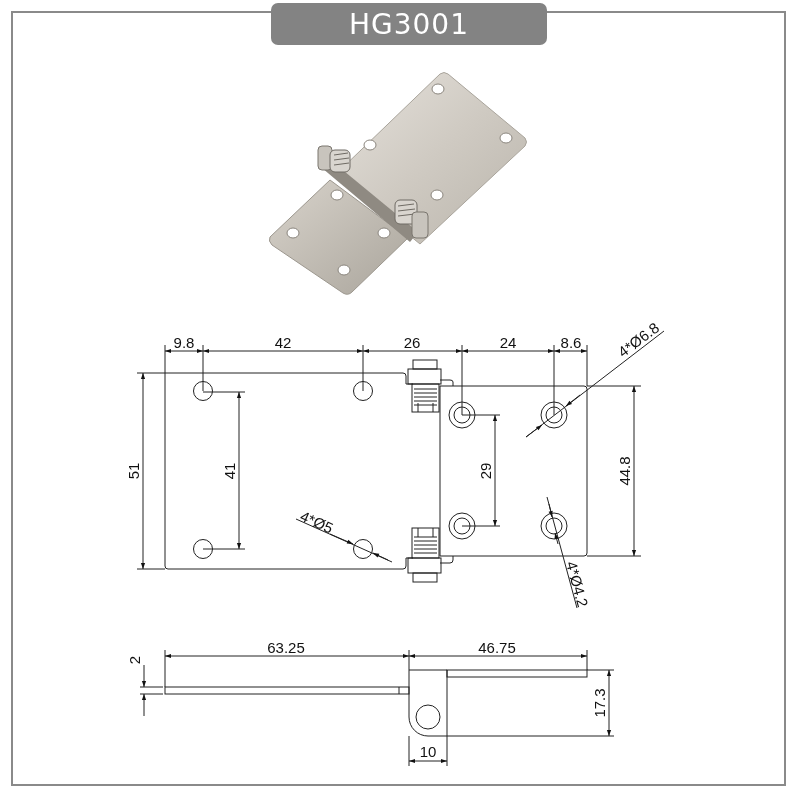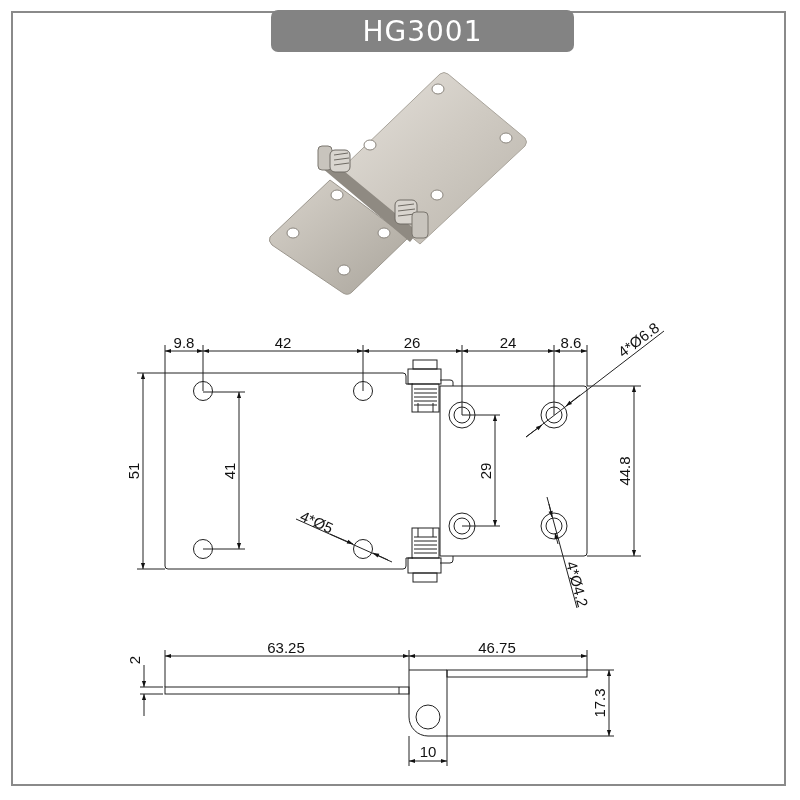--- a/index.html
+++ b/index.html
@@ -1,18 +1,18 @@
 <!DOCTYPE html>
 <html><head>
 <meta charset="utf-8">
 <style>
   html, body { margin: 0; padding: 0; background: #ffffff; }
   body { width: 800px; height: 800px; position: relative; overflow: hidden; font-family: "Liberation Sans", sans-serif; }
   .frame { position: absolute; left: 11px; top: 11px; width: 775px; height: 775px; border: 2px solid #8a8a8a; box-sizing: border-box; }
-  .title-badge { position: absolute; left: 271px; top: 3px; width: 303px; height: 42px; background: #838383; border-radius: 7px; color: #ffffff; font-family: "DejaVu Sans", sans-serif; font-size: 28px; letter-spacing: 1px; display: flex; align-items: center; justify-content: center; margin-top: 7px; }
+  .title-badge { position: absolute; left: 271px; top: 3px; width: 276px; height: 42px; background: #838383; border-radius: 7px; color: #ffffff; font-family: "DejaVu Sans", sans-serif; font-size: 28px; letter-spacing: 1px; display: flex; align-items: center; justify-content: center; }
   svg { position: absolute; left: 0; top: 0; }
   .dim-text { font-family: "Liberation Sans", sans-serif; font-size: 15px; fill: #111; }
 </style>
 </head>
 <body>
 
 <div class="frame"></div>
 <div class="title-badge">HG3001</div>
 
 <svg width="800" height="800" viewBox="0 0 800 800">

